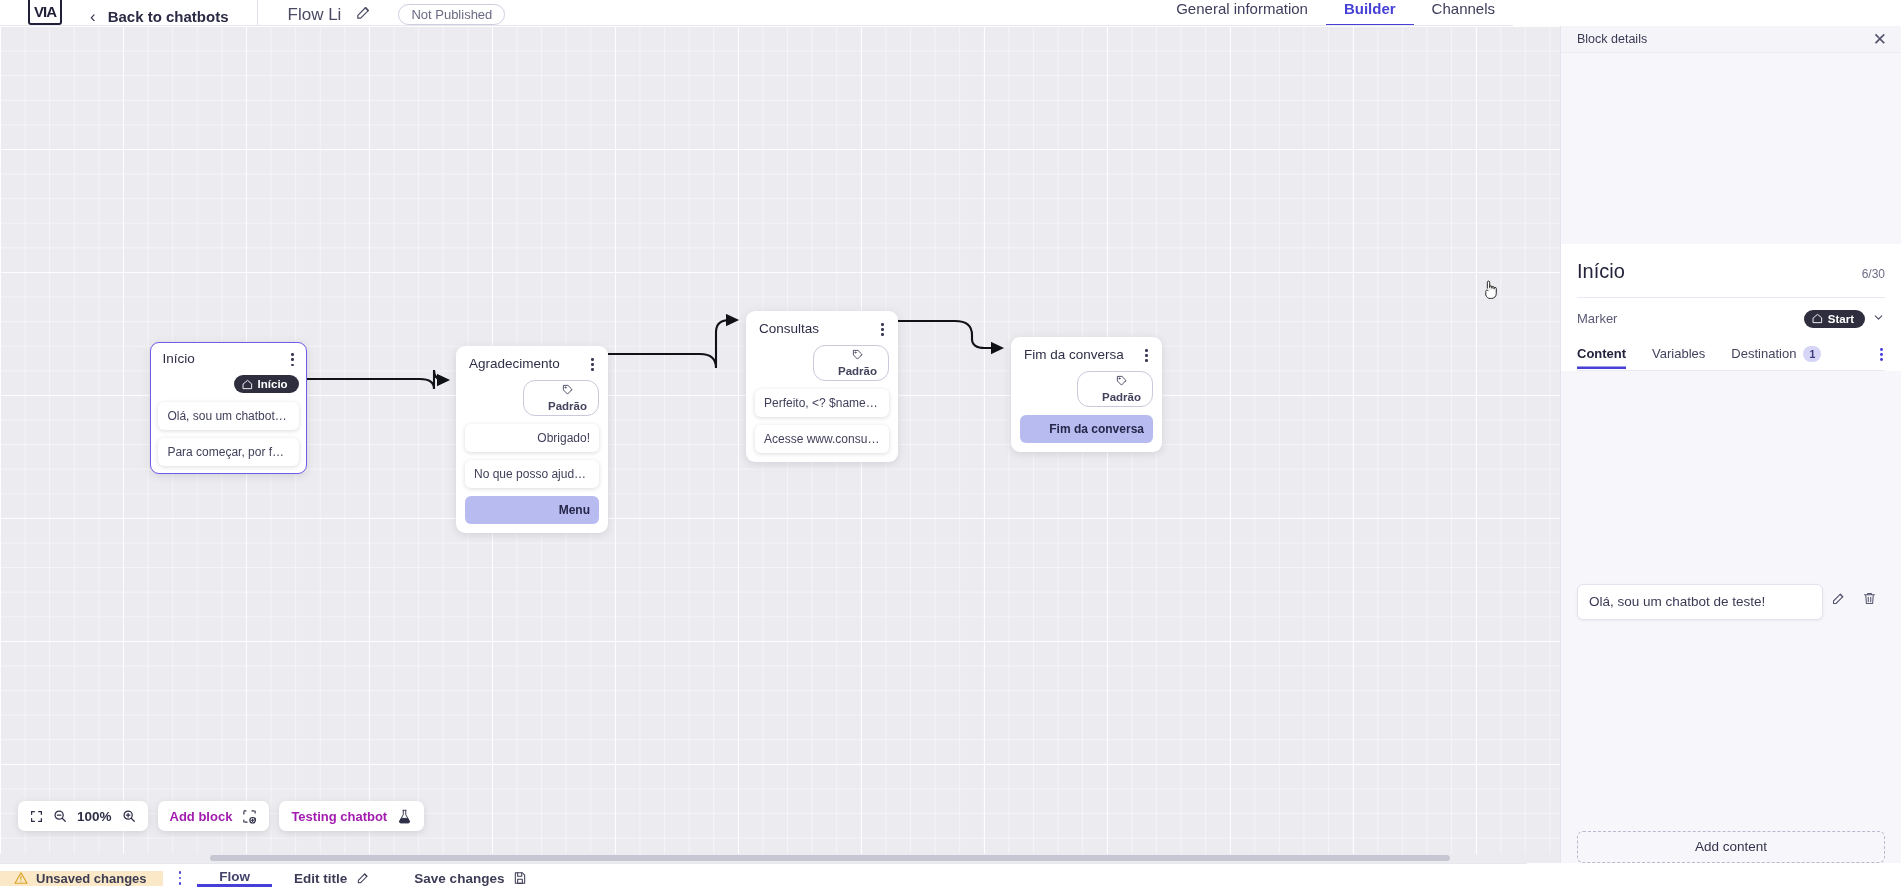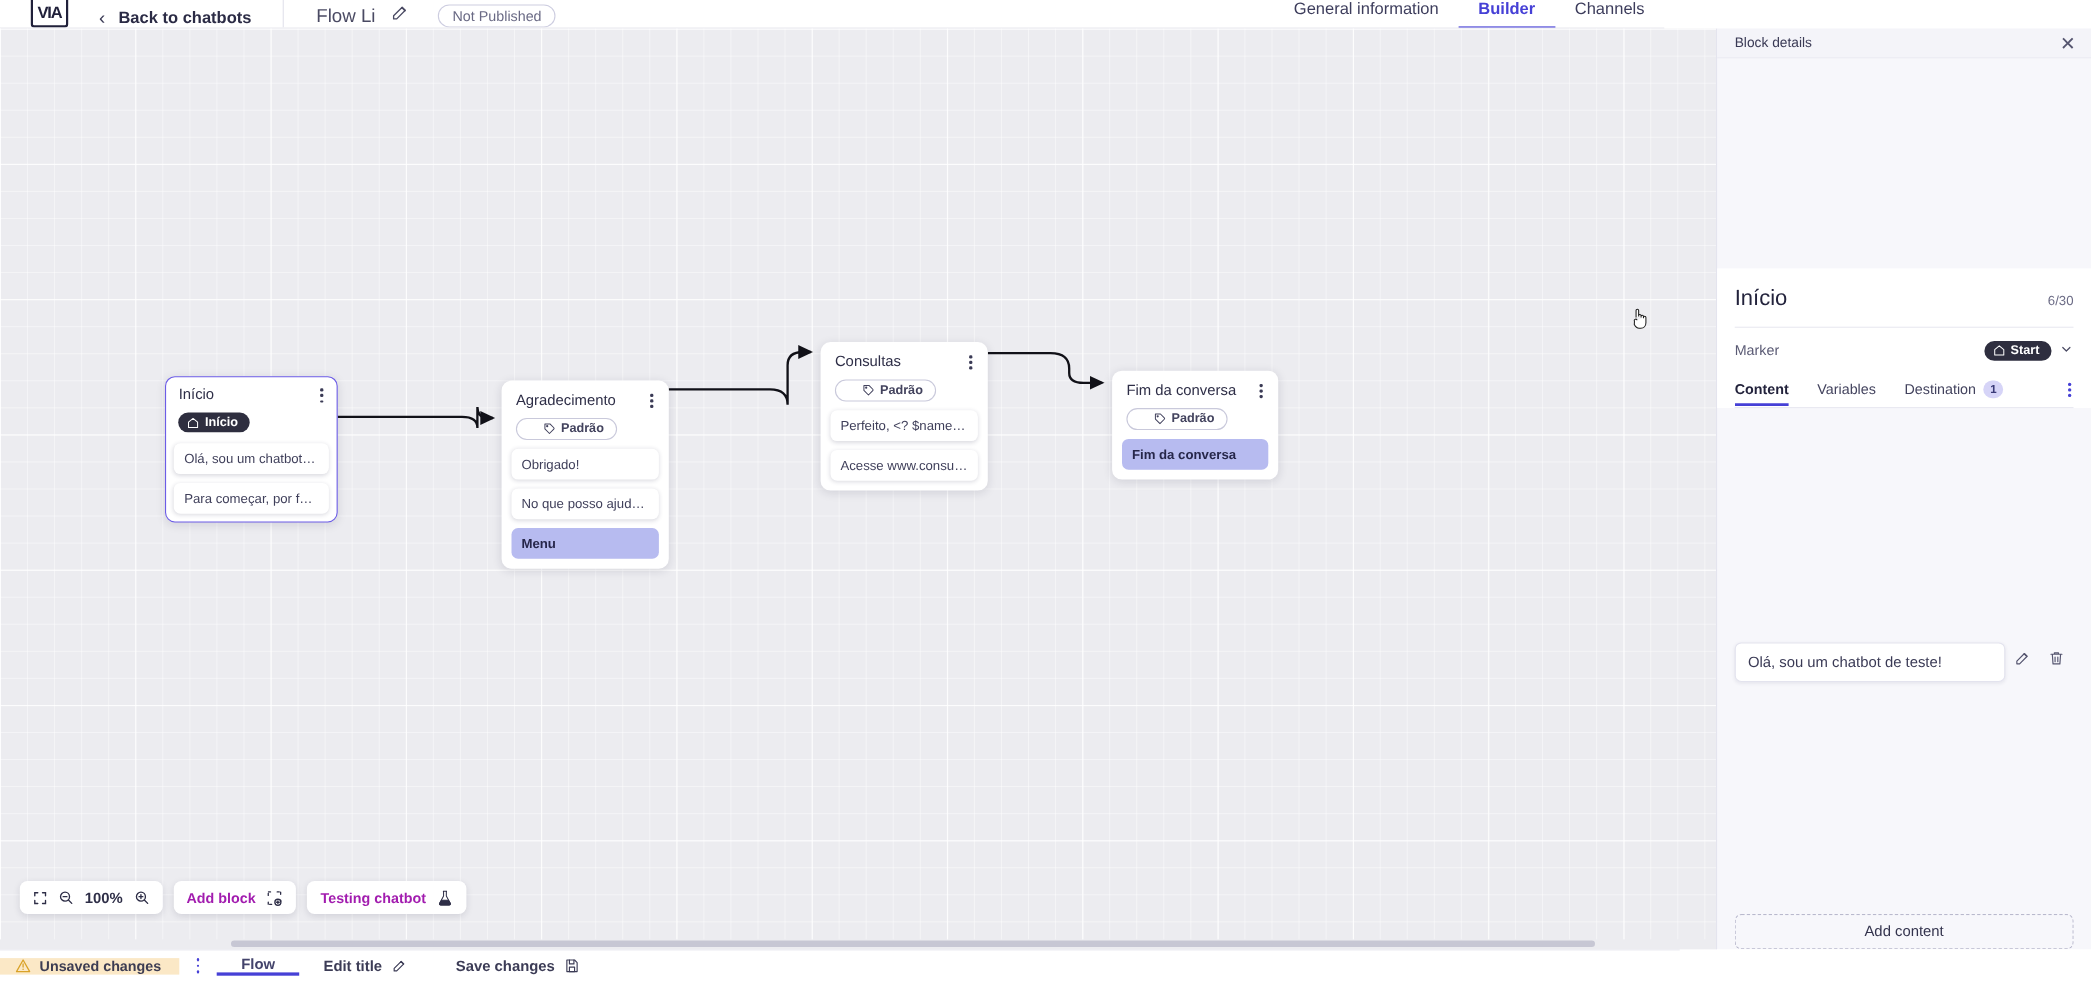--- a/index.html
+++ b/index.html
@@ -64,37 +64,38 @@
       linear-gradient(to bottom, rgba(255,255,255,0.45) 1px, transparent 1px);
     background-size: 123px 123px, 123px 123px, 24.6px 24.6px, 24.6px 24.6px;
     overflow: hidden;
   }
 
   
   .node {
     position: absolute; background: #ffffff; border-radius: 9px;
     box-shadow: 0 2px 9px rgba(30,30,60,0.13);
     padding: 10px 9px 9px 9px;
+    text-align: right;
   }
   .node.selected { border: 1.6px solid #6c5ce7; padding: 8.4px 7.4px 7.4px 7.4px; }
   .node-head { display: flex; align-items: flex-start; justify-content: space-between; }
   .node-title { font-size: 13.5px; color: #2e2e47; font-weight: 400; padding-left: 4px; }
   .kebab { display: flex; flex-direction: column; gap: 2.5px; align-items: center; padding: 2px 5px; cursor: pointer; }
   .kebab i { width: 2.6px; height: 2.6px; border-radius: 50%; background: #3a3a55; display: block; }
   .badge-start {
     display: inline-flex; align-items: center; gap: 5px;
     background: #2e2e3f; color: #ffffff; border-radius: 12px;
     padding: 3px 11px 3px 8px; font-size: 11.5px; font-weight: 700;
     margin: 7px 0 0 4px;
   }
   .badge-default {
     display: inline-flex; align-items: center; gap: 5px;
     border: 1px solid #c9c9db; color: #43435e; border-radius: 12px;
     padding: 3px 11px 3px 24px; font-size: 11.5px; font-weight: 700;
-    margin: 7px 0 0 4px; background: #fff;
+    margin: 7px 0 0 4px; background: #fff; flex-direction: column;
   }
   .msg {
     margin-top: 8px; background: #ffffff; border-radius: 6px;
     box-shadow: 0 1px 4px rgba(40,40,80,0.17);
     font-size: 12px; color: #3f3f5a; padding: 7px 9px;
     white-space: nowrap; overflow: hidden; text-overflow: ellipsis;
   }
   .msg.accent {
     background: #b7bbf0; color: #26264a; font-weight: 700; box-shadow: none;
   }

